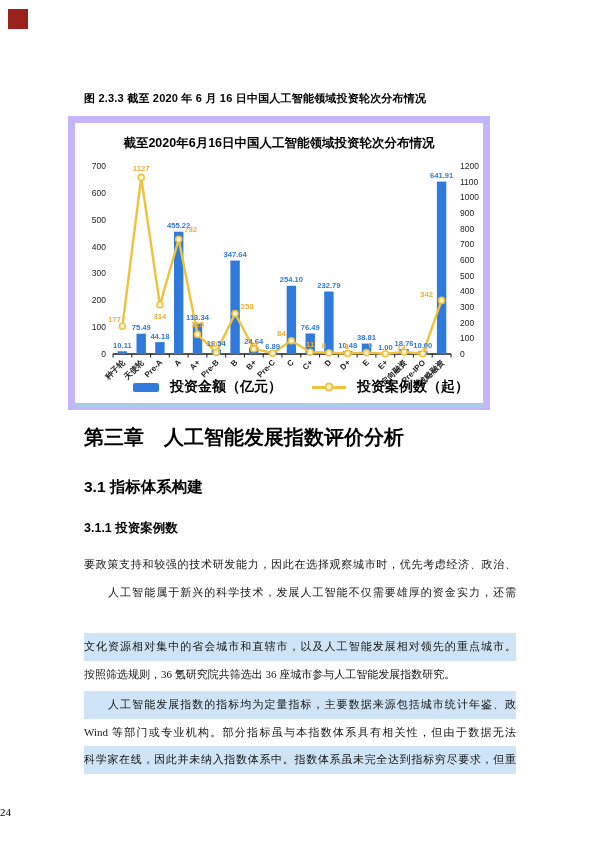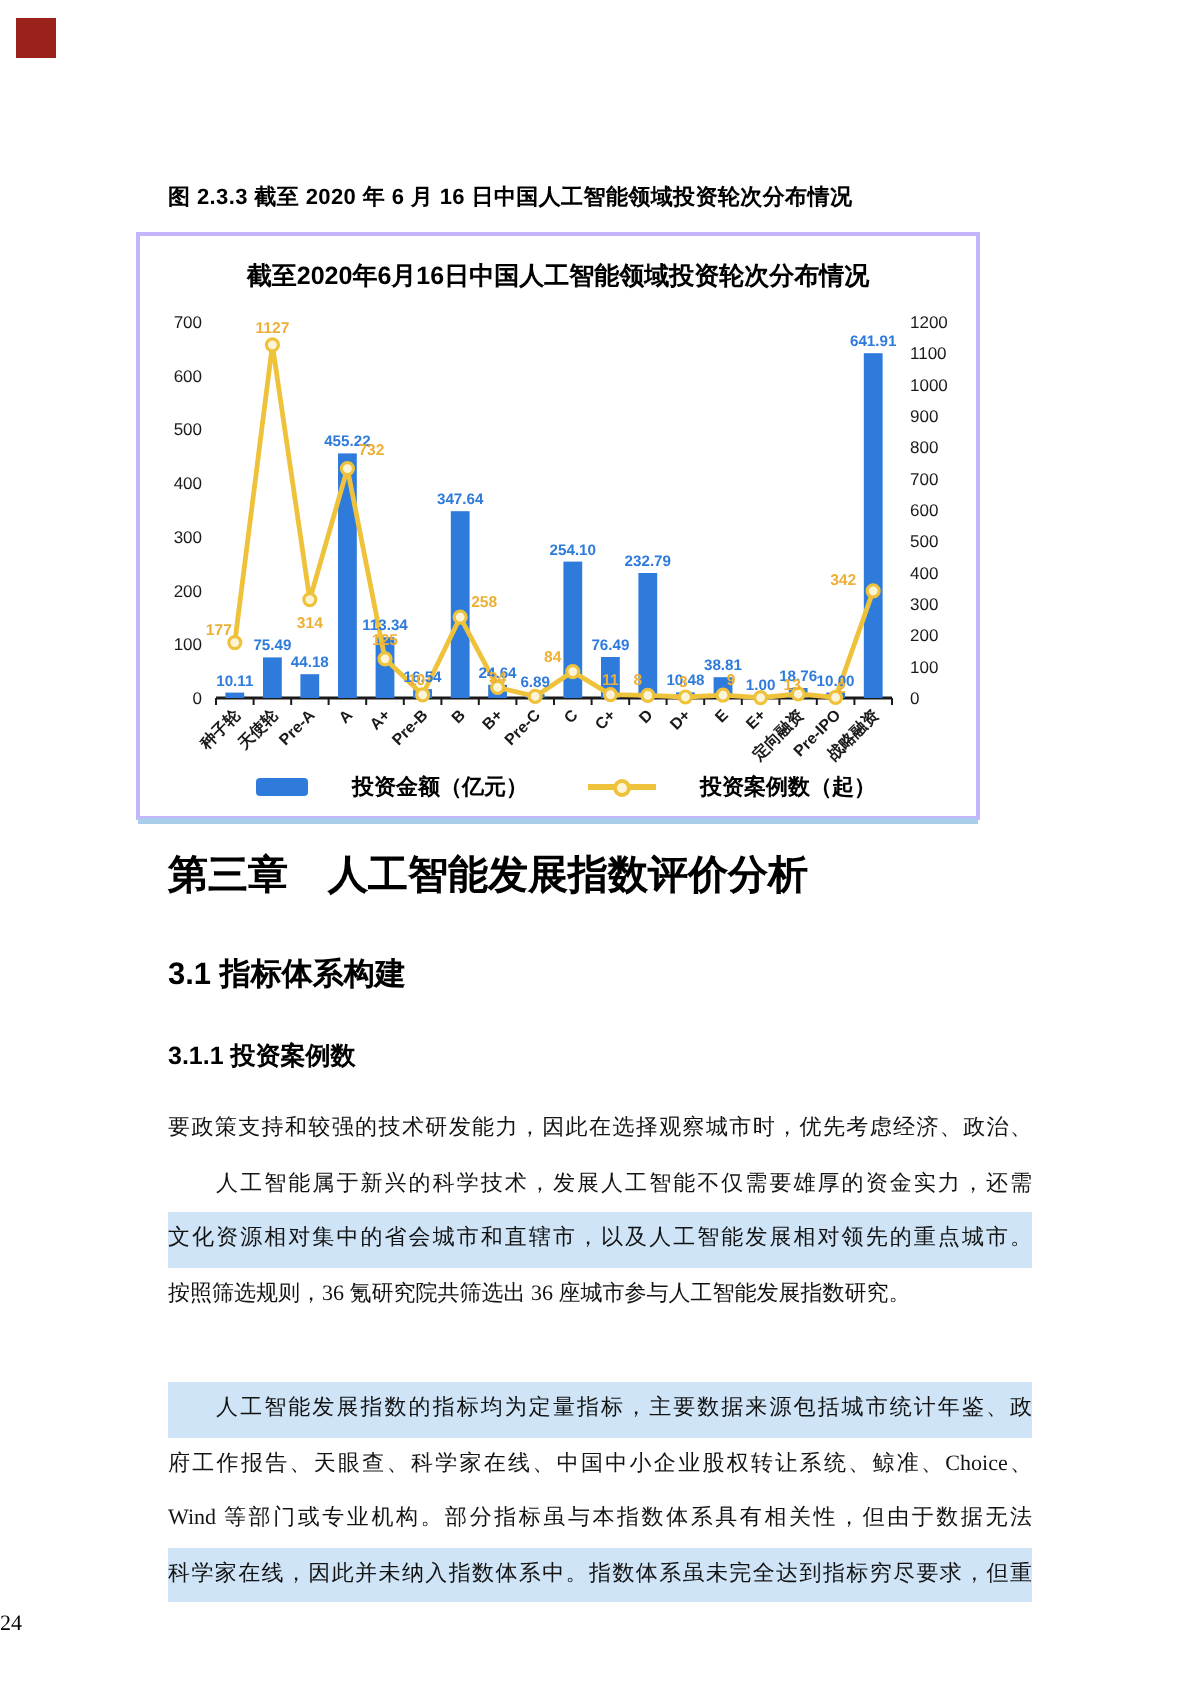--- a/index.html
+++ b/index.html
@@ -1,30 +1,30 @@
 <!DOCTYPE html>
 <html><head>
 <meta charset="utf-8">
 <style>
   html,body{margin:0;padding:0;background:#ffffff;}
   .page{position:relative;width:600px;height:848px;background:#fff;overflow:hidden;
         font-family:"Liberation Sans","DejaVu Sans",sans-serif;color:#000;}
   .corner-badge{position:absolute;left:8px;top:9px;width:20px;height:20px;}
   .fig-caption{position:absolute;left:84px;top:91px;font-size:11px;font-weight:700;letter-spacing:.2px;}
-  .figure-box{position:absolute;left:68px;top:116px;width:422px;height:294px;border:2px solid #c4b5fd;
+  .figure-box{position:absolute;left:68px;top:116px;width:422px;height:294px;border:7px solid #c4b5fd;
               background:#fff;box-sizing:border-box;}
   .chart-title{text-align:center;font-size:12.5px;font-weight:700;margin-top:12px;}
   svg.chart{display:block;margin-top:0;}
   .ax{font-size:8.5px;fill:#1a1a1a;font-weight:400;}
   .xc{font-size:8px;font-weight:700;fill:#1a1a1a;}
   .bl{font-size:7.6px;font-weight:700;}
   .ll{font-size:7.8px;font-weight:700;}
   .fig-footer{position:absolute;left:0;right:0;bottom:7px;display:flex;align-items:center;padding:0 10px 0 26px;}
   .source{font-size:10.5px;color:#3c3c3c;}
-  .legend-item{display:flex;align-items:center;gap:22px;font-size:11px;font-weight:700;white-space:nowrap;}
+  .legend-item{display:flex;align-items:center;gap:11px;font-size:14px;font-weight:700;white-space:nowrap;}
   .legend-item.bar-item{margin-left:32px;}
   .legend-item.line-item{margin-left:30px;}
   .legend-bar-swatch{display:inline-block;width:26px;height:9px;border-radius:2px;}
   .legend-line-swatch{position:relative;display:inline-block;width:34px;height:3px;}
   .legend-dot{position:absolute;left:50%;top:50%;transform:translate(-50%,-50%);width:9px;height:9px;
               border-radius:50%;box-sizing:border-box;border:2px solid transparent;}
   .blue-strip{position:absolute;left:-1px;right:-1px;bottom:-4px;height:3px;}
   .h-chapter{position:absolute;left:84px;top:424px;margin:0;font-size:20px;font-weight:700;}
   .h-section{position:absolute;left:84px;top:477px;margin:0;font-size:15.5px;font-weight:700;}
   .h-subsection{position:absolute;left:84px;top:520px;margin:0;font-size:12.5px;font-weight:700;}
@@ -195,25 +195,24 @@
     <div class="blue-strip" style="background: rgb(169, 205, 235);"></div>
   </div>
 
   <h1 class="h-chapter">第三章　人工智能发展指数评价分析</h1>
   <h2 class="h-section">3.1 指标体系构建</h2>
   <h3 class="h-subsection">3.1.1 投资案例数</h3>
 
   <div class="para" id="para1">
       <div class="pline">要政策支持和较强的技术研发能力，因此在选择观察城市时，优先考虑经济、政治、</div>
       <div class="pline">　　人工智能属于新兴的科学技术，发展人工智能不仅需要雄厚的资金实力，还需</div>
-      <div class="pline hl" style="background: rgb(207, 229, 247);">文化资源相对集中的省会城市和直辖市，以及人工智能发展相对领先的重点城市。</div>
+      <div class="pline hl" style="background: rgb(207, 229, 247); margin-top: 27px;">文化资源相对集中的省会城市和直辖市，以及人工智能发展相对领先的重点城市。</div>
       <div class="pline noj">按照筛选规则，36 氪研究院共筛选出 36 座城市参与人工智能发展指数研究。</div>
     </div>
   <div class="para" id="para2">
       <div class="pline hl" style="background: rgb(207, 229, 247); margin-top: 25px;">　　人工智能发展指数的指标均为定量指标，主要数据来源包括城市统计年鉴、政</div>
-      <div class="pline">府工作报告、天眼查、科学家在线、中国中小企业股权转让系统、鲸准、Choice、</div>
       <div class="pline">Wind 等部门或专业机构。部分指标虽与本指数体系具有相关性，但由于数据无法</div>
       <div class="pline hl" style="background: rgb(207, 229, 247);">科学家在线，因此并未纳入指数体系中。指数体系虽未完全达到指标穷尽要求，但重</div>
     </div>
 
   <div class="page-number">24</div>
 
 </div>
 
 </body></html>

